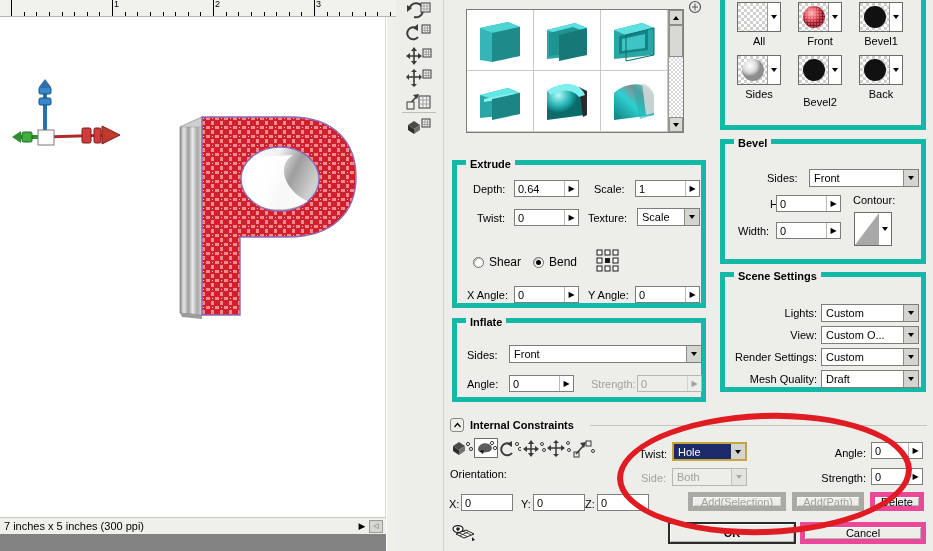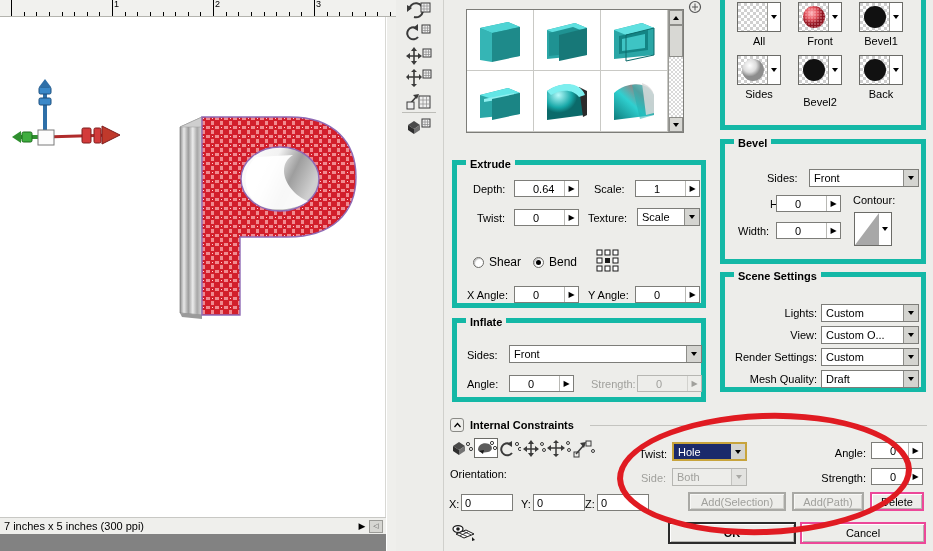--- a/index.html
+++ b/index.html
@@ -114,21 +114,21 @@
   .lbl.right { text-align: right; }
 
   
   .numfield {
     position: absolute; height: 17px;
     border: 1px solid #7d7d79;
     background: #ffffff;
     display: flex; align-items: stretch;
   }
   .numfield .val {
-    flex: 1; padding: 0 18px; font-size: 11px; color: #000;
+    flex: 1; padding: 0 3px; font-size: 11px; color: #000;
     display: flex; align-items: center; overflow: hidden;
   }
   .numfield .spin {
     width: 14px; border-left: 1px solid #b9b9b5;
     background: #ffffff;
     display: flex; align-items: center; justify-content: center;
     font-size: 8px; color: #000; cursor: pointer;
   }
   .numfield.disabled { border-color: #b6b6b2; background:#ededea; }
   .numfield.disabled .val { color: #a0a09c; }
@@ -168,21 +168,21 @@
   .dd.disabled .darrow i { border-top-color:#a8a8a4; }
   
   .dd.sel { border: 2px solid #c8a43c; background:#1b2a6b; }
   .dd.sel .dval { color:#ffffff; background:#1b2a6b; }
   .dd.sel .darrow { background:#d4d4d0; border-left-color:#1b2a6b; }
 
   
   .btn {
     position: absolute;
     background: #ededea;
-    border: 2px solid #ec4899;
+    border: 5px solid #ec4899;
     box-shadow: inset 1px 1px 0 #ffffff, inset -1px -1px 0 #b4b4b0;
     display: flex; align-items: center; justify-content: center;
     font-size: 11px; color: #000; cursor: pointer; white-space: nowrap;
   }
   .btn.disabled { color: #a0a09c; border-color:#a9a9a5;
     box-shadow: inset 1px 1px 0 #f7f7f5, inset -1px -1px 0 #cfcfcb; }
   .btn.default { border: 2px solid #2b2b2b; font-weight: bold; }
 
   
   .radio { position: absolute; display: flex; align-items: center; cursor: pointer; }

